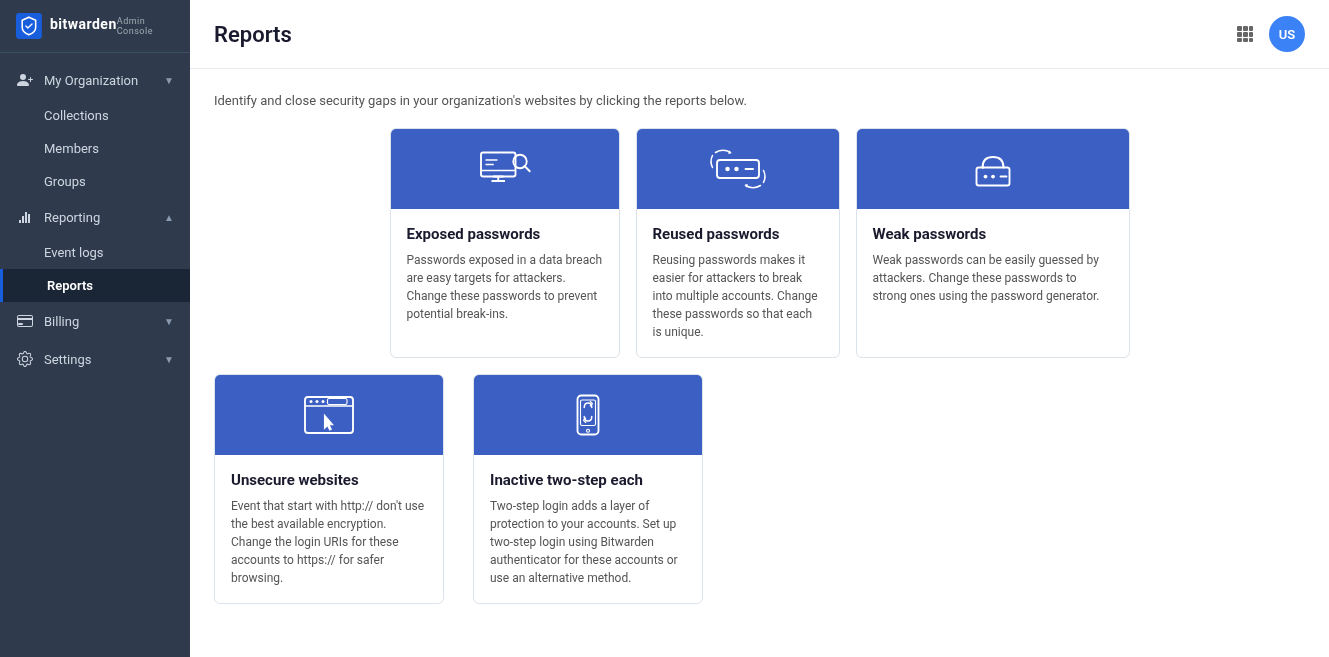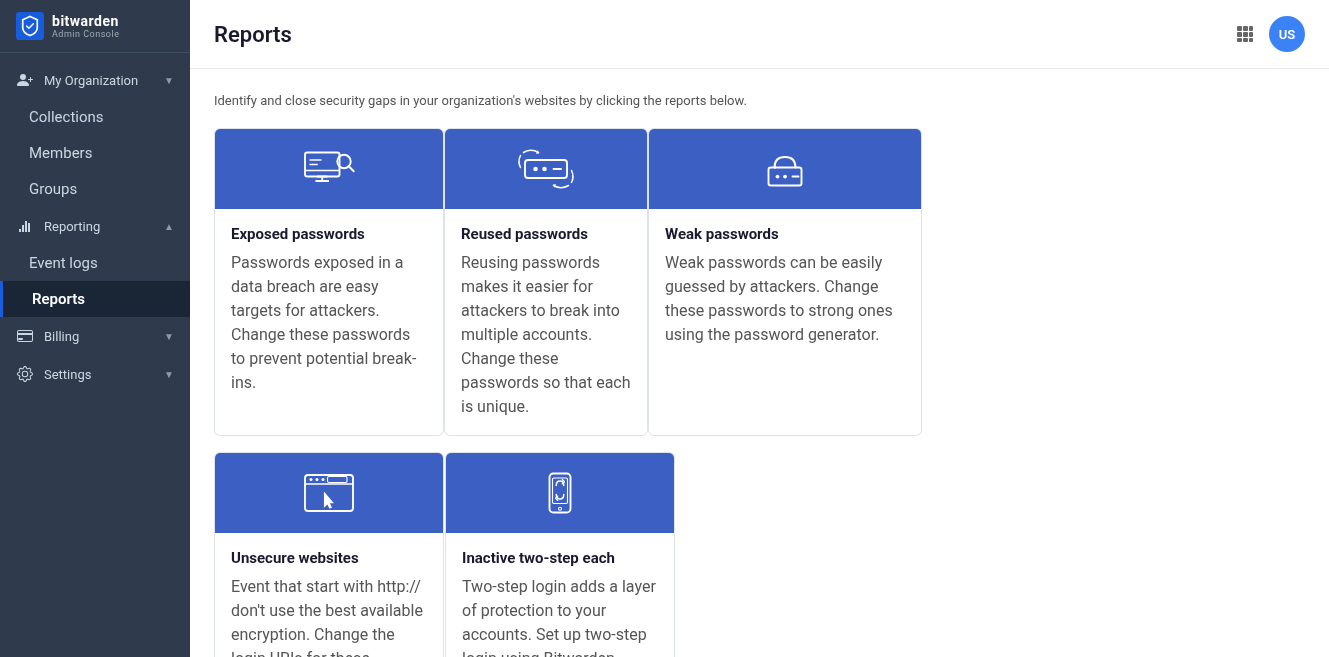--- a/index.html
+++ b/index.html
@@ -23,21 +23,21 @@
       border-bottom: 1px solid #3d4f63;
       background: #2f3b4c;
     }
     .logo-icon {
       width: 28px;
       height: 28px;
       margin-right: 8px;
     }
     .logo-text {
       display: flex;
-      flex-direction: column;
+      flex-direction: row;
     }
     .logo-name {
       font-size: 14px;
       font-weight: 700;
       color: #fff;
       letter-spacing: 0.5px;
     }
     .logo-subtitle {
       font-size: 9px;
       color: #a0aab4;
@@ -69,23 +69,23 @@
       flex-shrink: 0;
     }
     .nav-item .chevron {
       margin-left: auto;
       font-size: 10px;
       color: #8a9ab0;
     }
     .nav-sub-item {
       display: flex;
       align-items: center;
-      padding: 9px 16px 9px 29px;
+      padding: 9px 16px 9px 44px;
       cursor: pointer;
-      font-size: 15px;
+      font-size: 13px;
       color: #cdd5e0;
       transition: background 0.15s;
     }
     .nav-sub-item.active {
       background: #1a2635;
       color: #fff;
       font-weight: 600;
       border-left: 3px solid #175ddc;
     }
 
@@ -169,21 +169,21 @@
     .card-body {
       padding: 16px;
     }
     .card-title {
       font-size: 15px;
       font-weight: 700;
       color: #1a1a2e;
       margin-bottom: 8px;
     }
     .card-desc {
-      font-size: 16px;
+      font-size: 12px;
       color: #555;
       line-height: 1.5;
     }
 
     .all-cards {
       display: flex;
       flex-direction: column;
       gap: 16px;
     }
   </style>
@@ -287,21 +287,21 @@
       </div>
       <div class="header-avatar">US</div>
     </div>
   </div>
 
   <div class="content">
     <p class="content-desc">Identify and close security gaps in your organization's websites by clicking the reports below.</p>
 
     <div class="all-cards">
 
-      <div style="display:flex; ">
+      <div style="display:flex; gap:16px;justify-content:center;">
 
         <div class="report-card" style="width:230px;">
           <div class="card-banner">
             <svg viewBox="0 0 80 60" fill="none" xmlns="http://www.w3.org/2000/svg">
 
               <rect x="8" y="8" width="46" height="32" rx="3" stroke="white" stroke-width="2.5" fill="none"></rect>
               <line x1="8" y1="32" x2="54" y2="32" stroke="white" stroke-width="2"></line>
               <line x1="24" y1="40" x2="38" y2="40" stroke="white" stroke-width="2.5"></line>
               <line x1="31" y1="40" x2="31" y2="46" stroke="white" stroke-width="2.5"></line>
               <line x1="22" y1="46" x2="40" y2="46" stroke="white" stroke-width="2.5"></line>
@@ -359,21 +359,21 @@
             </svg>
           </div>
           <div class="card-body">
             <div class="card-title">Weak passwords</div>
             <div class="card-desc">Weak passwords can be easily guessed by attackers. Change these passwords to strong ones using the password generator.</div>
           </div>
         </div>
 
       </div>
 
-      <div style="display:flex; gap:1px;">
+      <div style="display:flex; gap:29px;">
 
         <div class="report-card" style="width:230px;">
           <div class="card-banner">
             <svg viewBox="0 0 80 60" fill="none" xmlns="http://www.w3.org/2000/svg">
 
               <rect x="8" y="6" width="64" height="48" rx="4" stroke="white" stroke-width="2.5" fill="none"></rect>
               <line x1="8" y1="18" x2="72" y2="18" stroke="white" stroke-width="2"></line>
 
               <circle cx="16" cy="12" r="2" fill="white"></circle>
               <circle cx="24" cy="12" r="2" fill="white"></circle>

